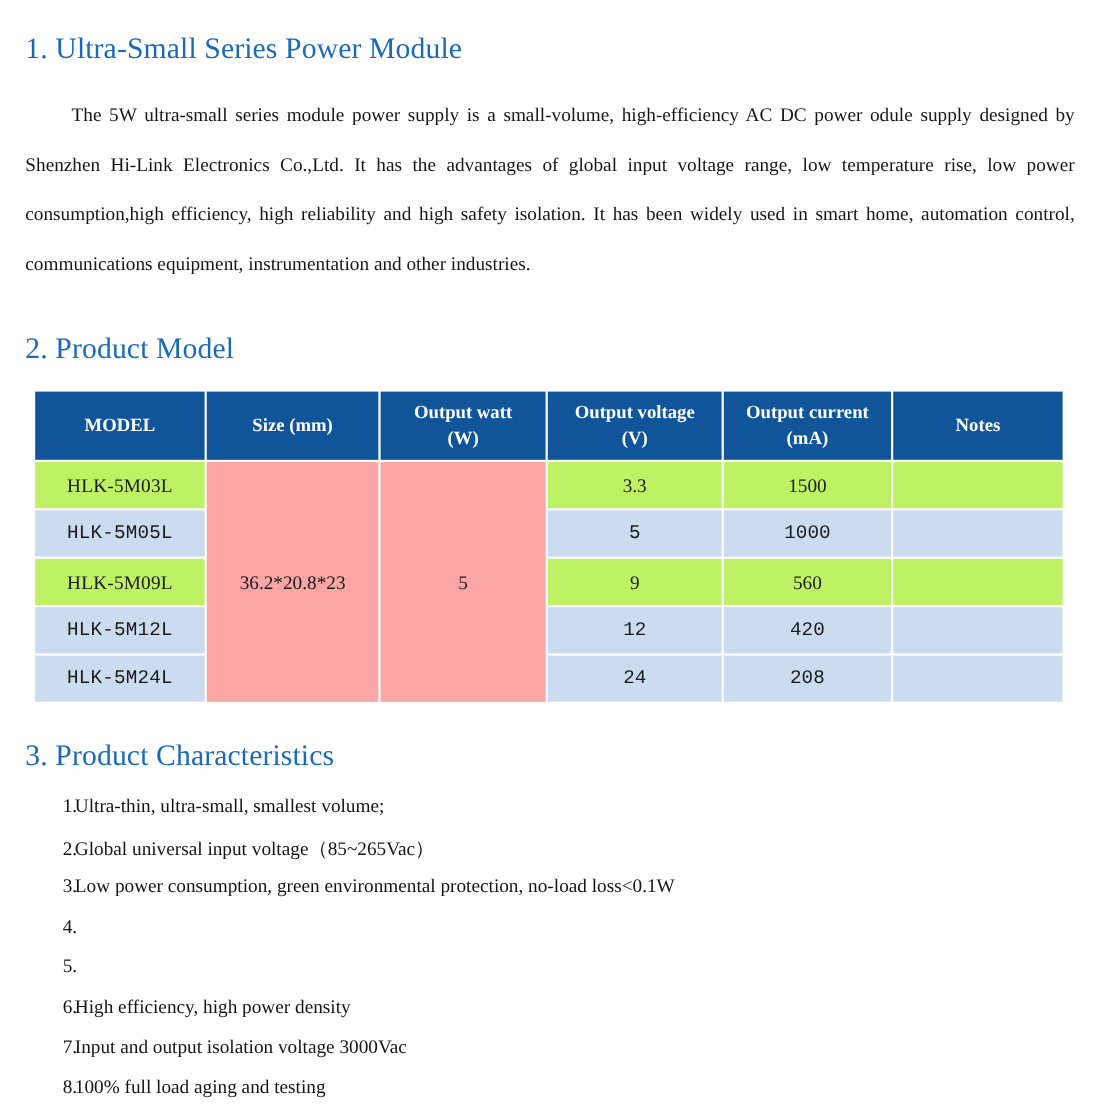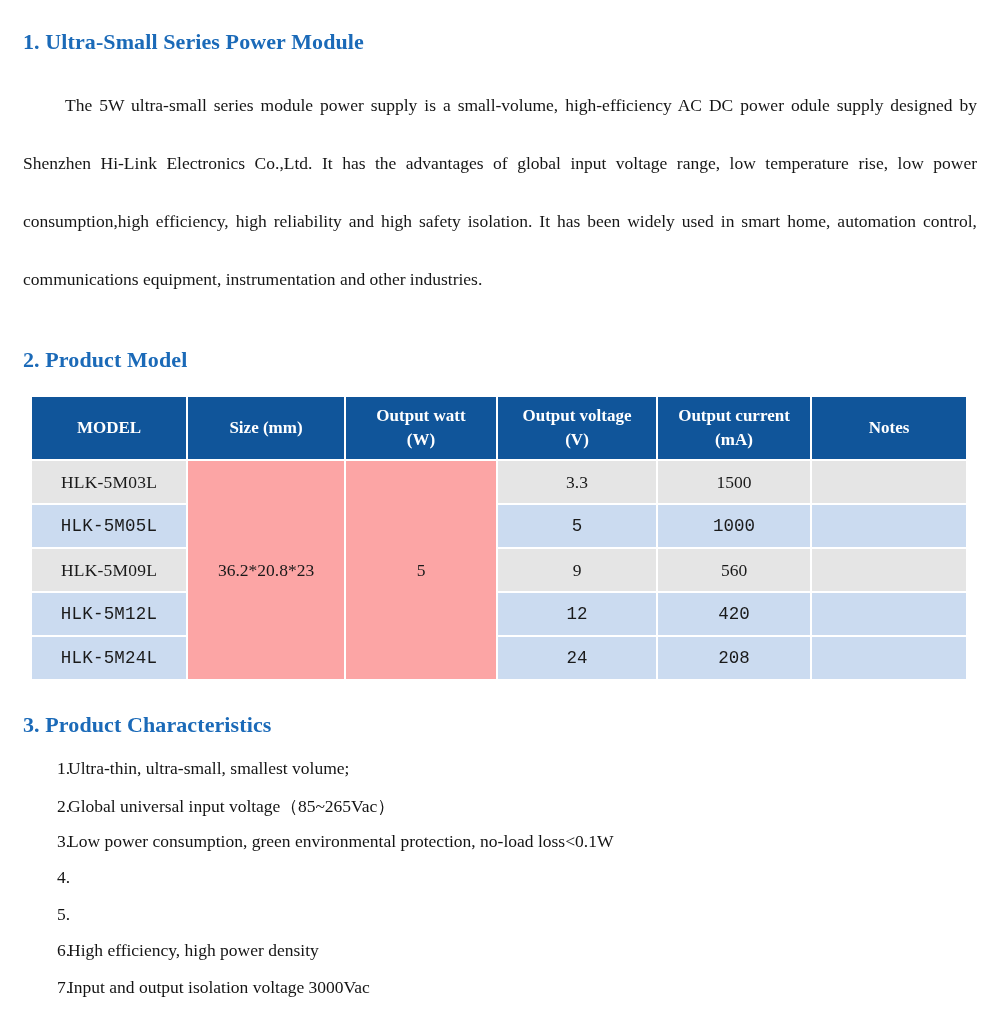--- a/index.html
+++ b/index.html
@@ -18,35 +18,35 @@
     position: relative;
     width: 1000px;
     height: 1012px;
     box-sizing: border-box;
     padding: 0 23px;
   }
 
   
   .section-heading {
     color: #1b6ab8;
-    font-weight: bold;
-    font-size: 22px;
+    font-weight: normal;
+    font-size: 27px;
     letter-spacing: 0.1px;
     line-height: 1.1;
     font-family: "Liberation Serif", "DejaVu Serif", serif;
   }
   #heading-1 { margin: 30px 0 0 0; }
   #heading-2 { margin: 40px 0 0 0; }
   #heading-3 { margin: 32px 0 1px 0; }
 
   
   .intro-paragraph {
     margin: 22px 0 0 0;
     font-size: 17.5px;
-    line-height: 58px;
+    line-height: 45px;
     text-align: justify;
     text-justify: inter-word;
     text-indent: 42px;
     color: #161616;
   }
 
   
   .model-table-wrap {
     margin: 23px 0 0 7px;
     width: 928px;
@@ -78,21 +78,21 @@
   .col-watt    { width: 150px; }
   .col-voltage { width: 158px; }
   .col-current { width: 152px; }
   .col-notes   { width: 154px; }
 
   table.model-table tbody td {
     height: 42px;
     font-size: 17.5px;
     color: #1a1a1a;
   }
-  td.cell-dark  { background: #e5e5e5; }
+  td.cell-dark  { background: #bef264; }
   td.cell-light { background: #cbdbf0; font-family: Liberation Mono, monospace; }
   td.cell-merged{ background: #fca5a5; }
   td.cell-model { font-size: 17.5px; letter-spacing: 0.2px; }
 
   
   .char-list {
     margin: 20px 0 0 0;
     padding: 0;
     list-style: none;
   }

